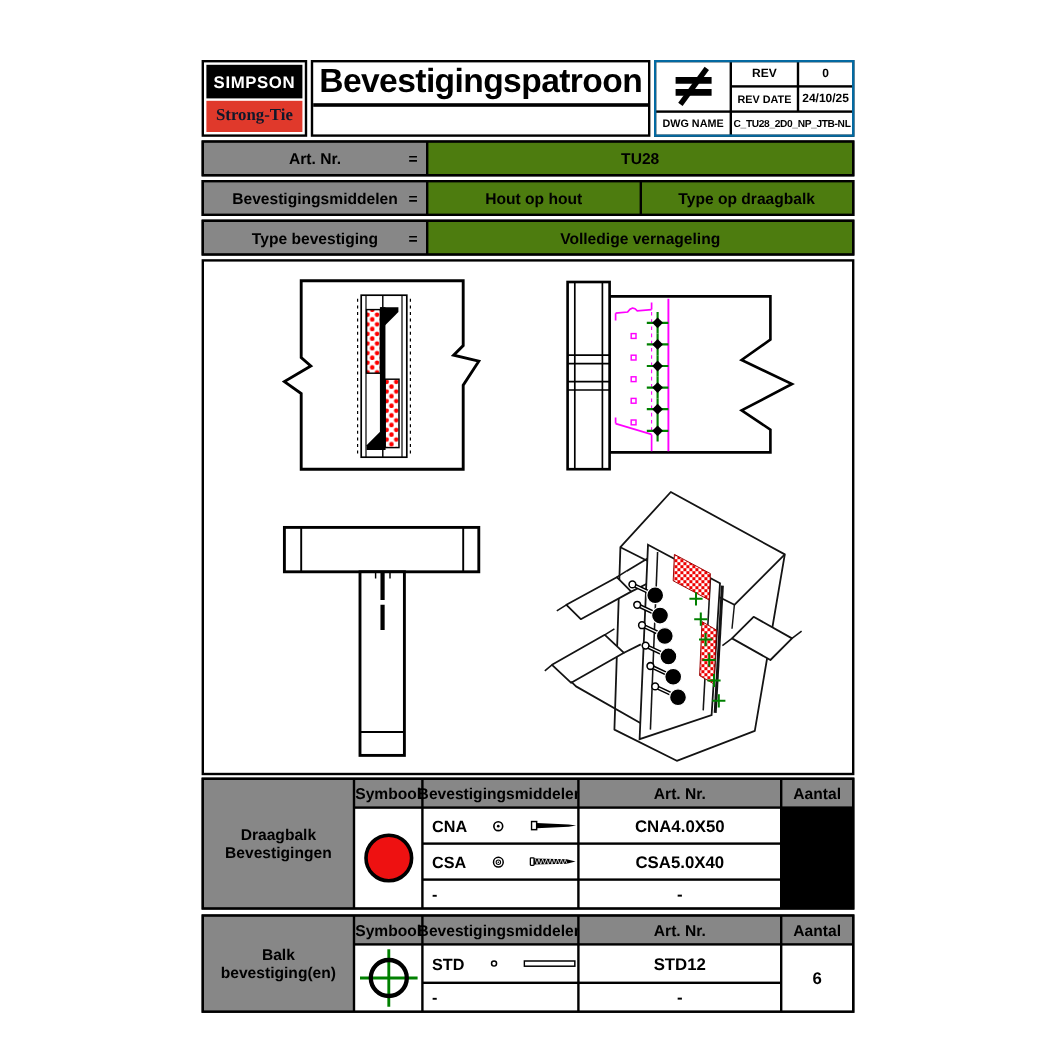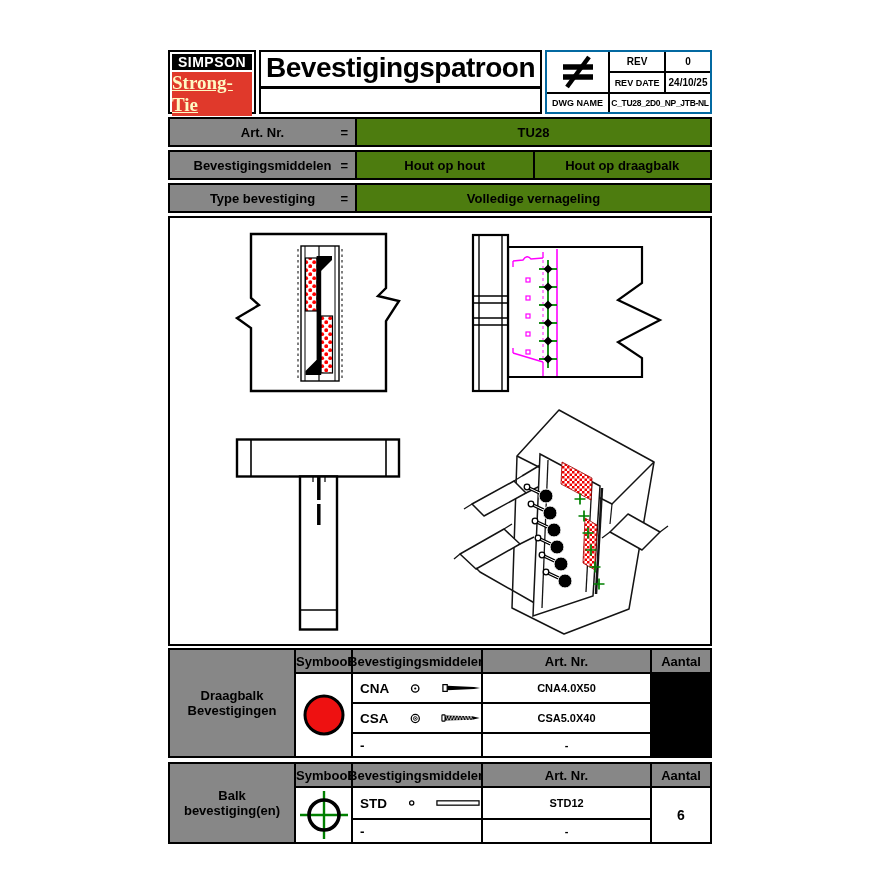--- a/index.html
+++ b/index.html
@@ -2,21 +2,21 @@
 <html><head>
 <meta charset="utf-8">
 <style>
   html,body{margin:0;padding:0;background:#fff;}
   body{width:880px;height:880px;position:relative;font-family:"Liberation Sans",sans-serif;color:#000;overflow:hidden;}
   .sheet{position:absolute;left:168px;top:50px;width:544px;}
   
   .hdr{display:flex;gap:3px;height:64px;}
   .logo{width:93px;border:2px solid #000;padding:2px;display:flex;flex-direction:column;gap:2px;box-sizing:border-box;background:#fff;}
   .logo-black{background:#000;color:#fff;flex:1.05;display:flex;align-items:center;justify-content:center;font-weight:bold;font-size:14px;letter-spacing:.5px;}
-  .logo-red{background:#e0392b;color:#fef9c3;flex:.95;display:flex;align-items:center;justify-content:center;font-weight:bold;font-size:19px;font-family:"Liberation Serif",serif;text-decoration:underline;}
+  .logo-red{background:#e0392b;color:#0f172a;flex:.95;display:flex;align-items:center;justify-content:center;font-weight:bold;font-size:14px;font-family:"Liberation Serif",serif;}
   .titlebox{flex:1;border:2px solid #000;display:flex;align-items:flex-start;justify-content:center;box-sizing:border-box;}
   .titlebox span{font-size:28px;font-weight:bold;letter-spacing:-.5px;border-bottom:3px solid #000;padding:0 5px 2px;}
   .revgrid{width:177px;display:grid;grid-template-columns:61px 54px 1fr;grid-template-rows:19px 19px 1fr;background:#000;gap:2px;border:2px solid #0369a1;box-sizing:border-box;}
   .revgrid>div{background:#fff;display:flex;align-items:center;justify-content:center;font-weight:bold;}
   .neq{grid-row:1/3;}
   .fs10{font-size:10px;}
   .fs9{font-size:9px;}
   .dwgval{grid-column:2/4;font-size:8.5px;letter-spacing:-.3px;}
   
   .irow{margin-top:3px;display:grid;grid-template-columns:185px 1fr;gap:2px;background:#000;border:2px solid #000;height:26px;}
@@ -33,21 +33,21 @@
   .ftable{display:grid;grid-template-columns:124px 55px 128px 167px 1fr;background:#000;gap:2px;border:2.5px solid #000;box-sizing:content-box;}
   #t1{margin-top:2px;grid-template-rows:22px 28px 28px 22px;}
   #t2{margin-top:4px;grid-template-rows:22px 30px 22px;}
   .cell{background:#fff;display:flex;align-items:center;justify-content:center;font-weight:bold;}
   .gcell{background:#878787;}
   .group{grid-row:1/-1;grid-column:1;flex-direction:column;font-size:13px;line-height:15px;text-align:center;}
   .hcell{font-size:13px;}
   .symcell{grid-row:2/-1;grid-column:2;}
   .qtycell{grid-row:2/-1;grid-column:5;font-size:14px;}
   .fcell{justify-content:flex-start;padding-left:7px;gap:21px;font-size:13.5px;grid-column:3;}
-  .acell{font-size:11px;grid-column:4;text-align:center;}
+  .acell{font-size:14px;grid-column:4;text-align:center;}
   .r1{grid-row:1}.r2{grid-row:2}.r3{grid-row:3}.r4{grid-row:4}
   .c2{grid-column:2}.c3{grid-column:3}.c4{grid-column:4}.c5{grid-column:5}
 </style>
 </head>
 <body>
 
 <div class="sheet">
 
   <div class="hdr">
     <div class="logo">
@@ -83,21 +83,21 @@
       <div class="ival">TU28</div>
     </div>
   </div>
   <div class="irow">
     <div class="ilabel">
       <span>Bevestigingsmiddelen</span>
       <span class="eq">=</span>
     </div>
     <div class="ivals v2">
       <div class="ival">Hout op hout</div>
-      <div class="ival">Hout op draagbalk</div>
+      <div class="ival">Type op draagbalk</div>
     </div>
   </div>
   <div class="irow">
     <div class="ilabel">
       <span>Type bevestiging</span>
       <span class="eq">=</span>
     </div>
     <div class="ivals v1">
       <div class="ival">Volledige vernageling</div>
     </div>

